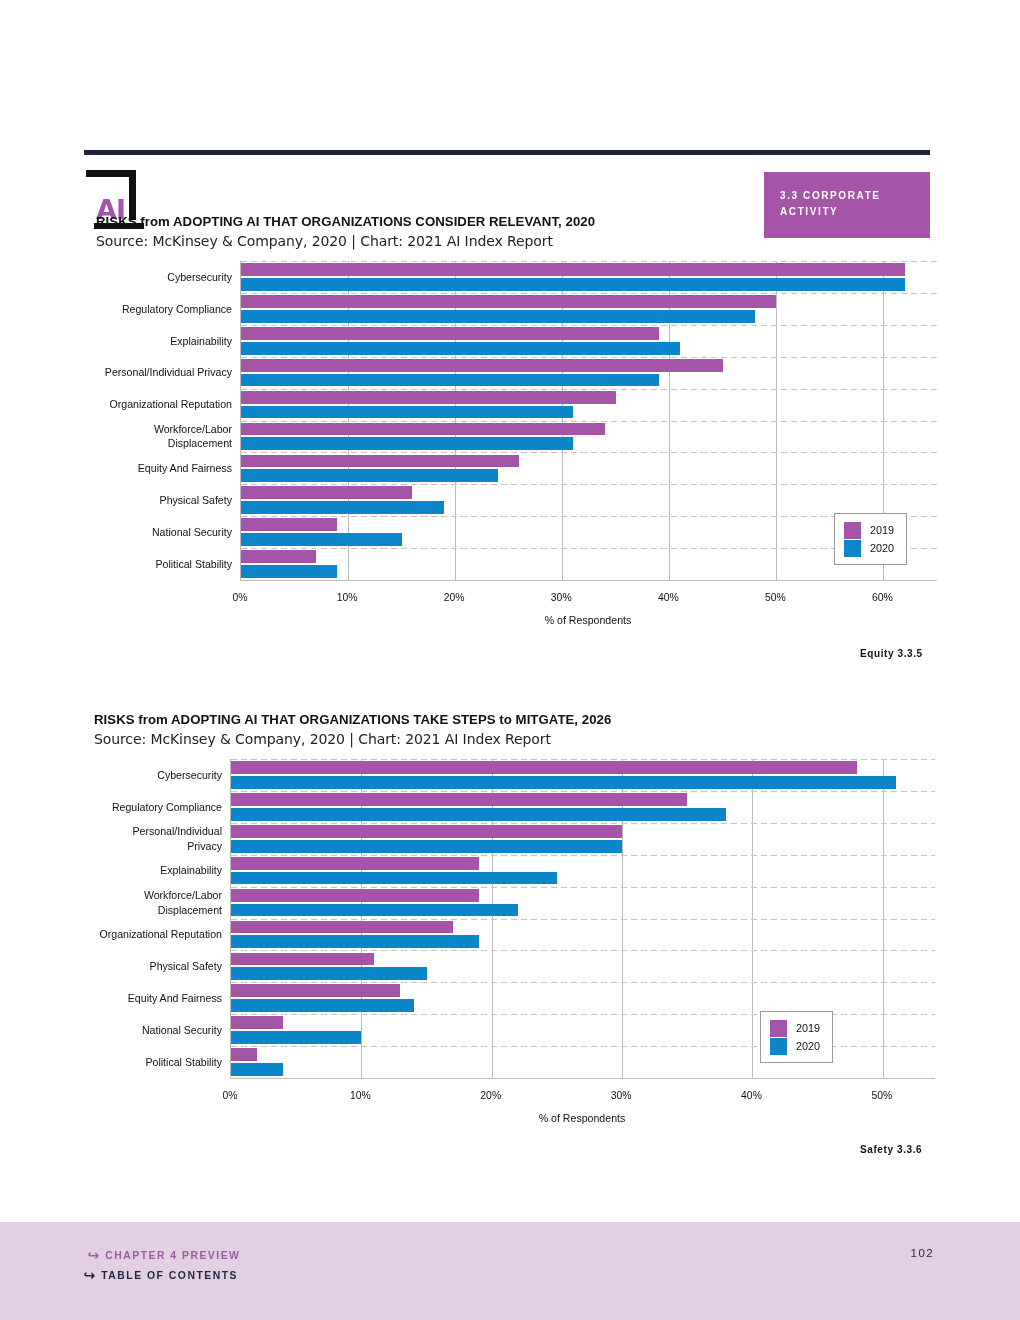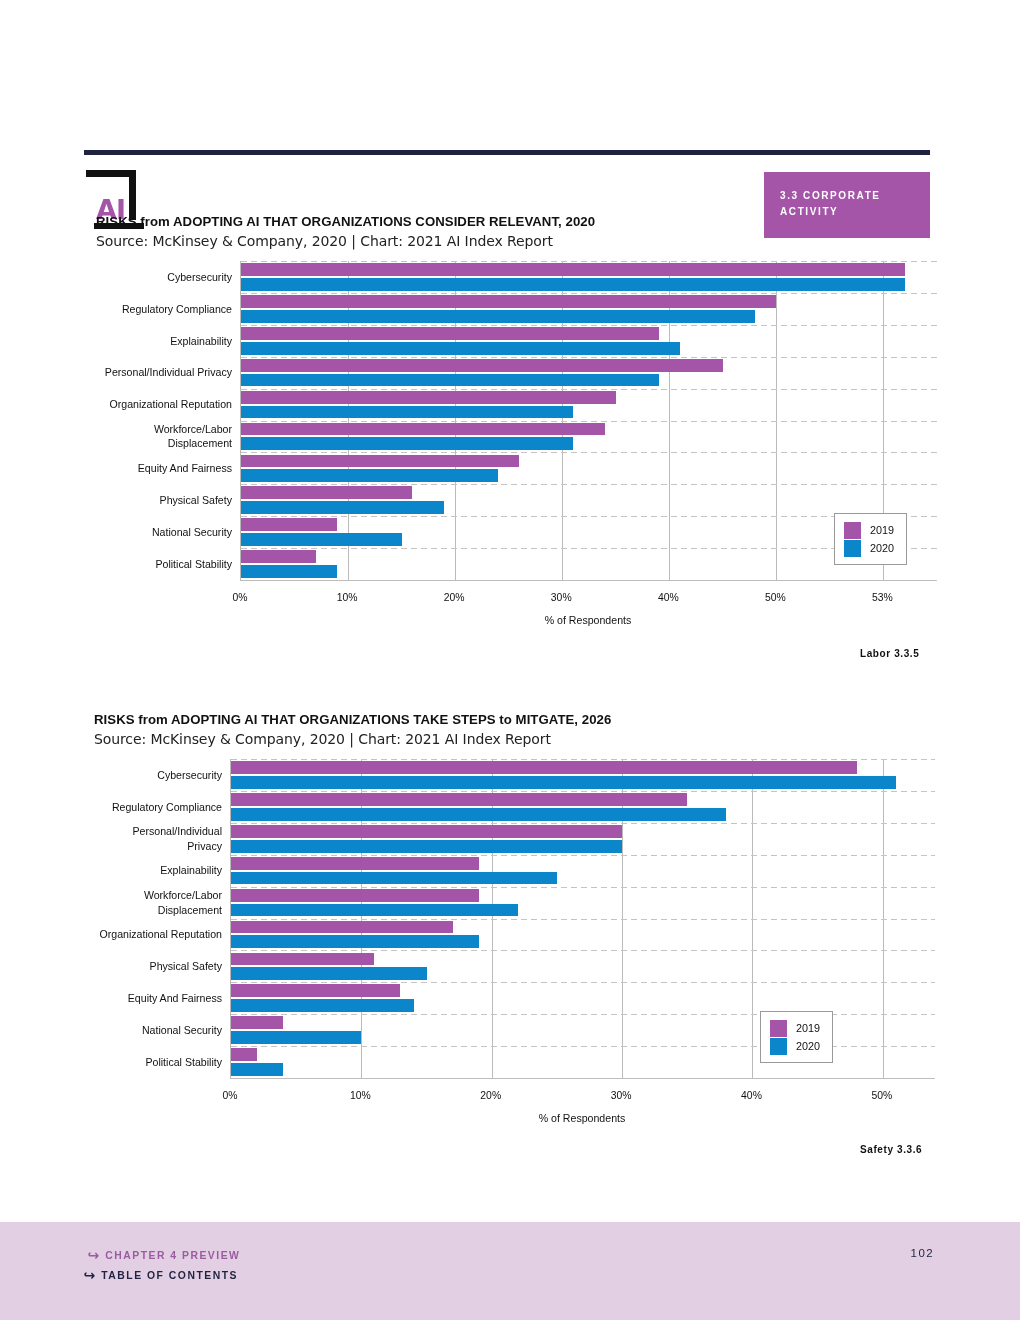--- a/index.html
+++ b/index.html
@@ -237,35 +237,35 @@
           <div class="bar y2019" title="Political Stability 2019: 7%" style="width: 74.9538px; height: 12.76px; top: 289.29px; left: 0px;"></div>
           <div class="bar y2020" title="Political Stability 2020: 9%" style="width: 96.3692px; height: 12.76px; top: 304.05px; left: 0px;"></div>
         </div>
         <div class="axisline" style="left: 144px; top: 319px; width: 696px;"></div>
         <div class="xtick" style="left: 144px; top: 331px;">0%</div>
         <div class="xtick" style="left: 251.077px; top: 331px;">10%</div>
         <div class="xtick" style="left: 358.154px; top: 331px;">20%</div>
         <div class="xtick" style="left: 465.231px; top: 331px;">30%</div>
         <div class="xtick" style="left: 572.308px; top: 331px;">40%</div>
         <div class="xtick" style="left: 679.385px; top: 331px;">50%</div>
-        <div class="xtick" style="left: 786.462px; top: 331px;">53%</div>
+        <div class="xtick" style="left: 786.462px; top: 331px;">60%</div>
         <div class="xaxis-title" style="left: 492px; top: 353px;">% of Respondents</div>
         <div class="legend" style="left: 738px; top: 252px;">
           <div class="legend-row">
             <div class="legend-swatch y2019"></div>
             <div class="legend-label">2019</div>
           </div>
           <div class="legend-row">
             <div class="legend-swatch y2020"></div>
             <div class="legend-label">2020</div>
           </div>
         </div>
       </div>
   </div>
-  <div class="fig-caption" style="left:860px; top:648px;">Labor 3.3.5</div>
+  <div class="fig-caption" style="left:860px; top:648px;">Equity 3.3.5</div>
 
   <div class="figure" id="fig2" style="left:94px; top:712px; width:840px;">
     <div class="fig-title">RISKS from ADOPTING AI THAT ORGANIZATIONS TAKE STEPS to MITGATE, 2026</div>
     <div class="fig-source">Source: McKinsey &amp; Company, 2020 | Chart: 2021 AI Index Report</div>
     <div class="plot" id="plot2" style="margin-top:12px; height:345px;">
         <div class="ylabels" style="width: 136px; height: 319px;">
           <div class="ygroup" style="top: 0px; height: 31.9px;">
             <span style="display: inline-block; max-width: 124px;">Cybersecurity</span>
           </div>
           <div class="ygroup" style="top: 31.9px; height: 31.9px;">

